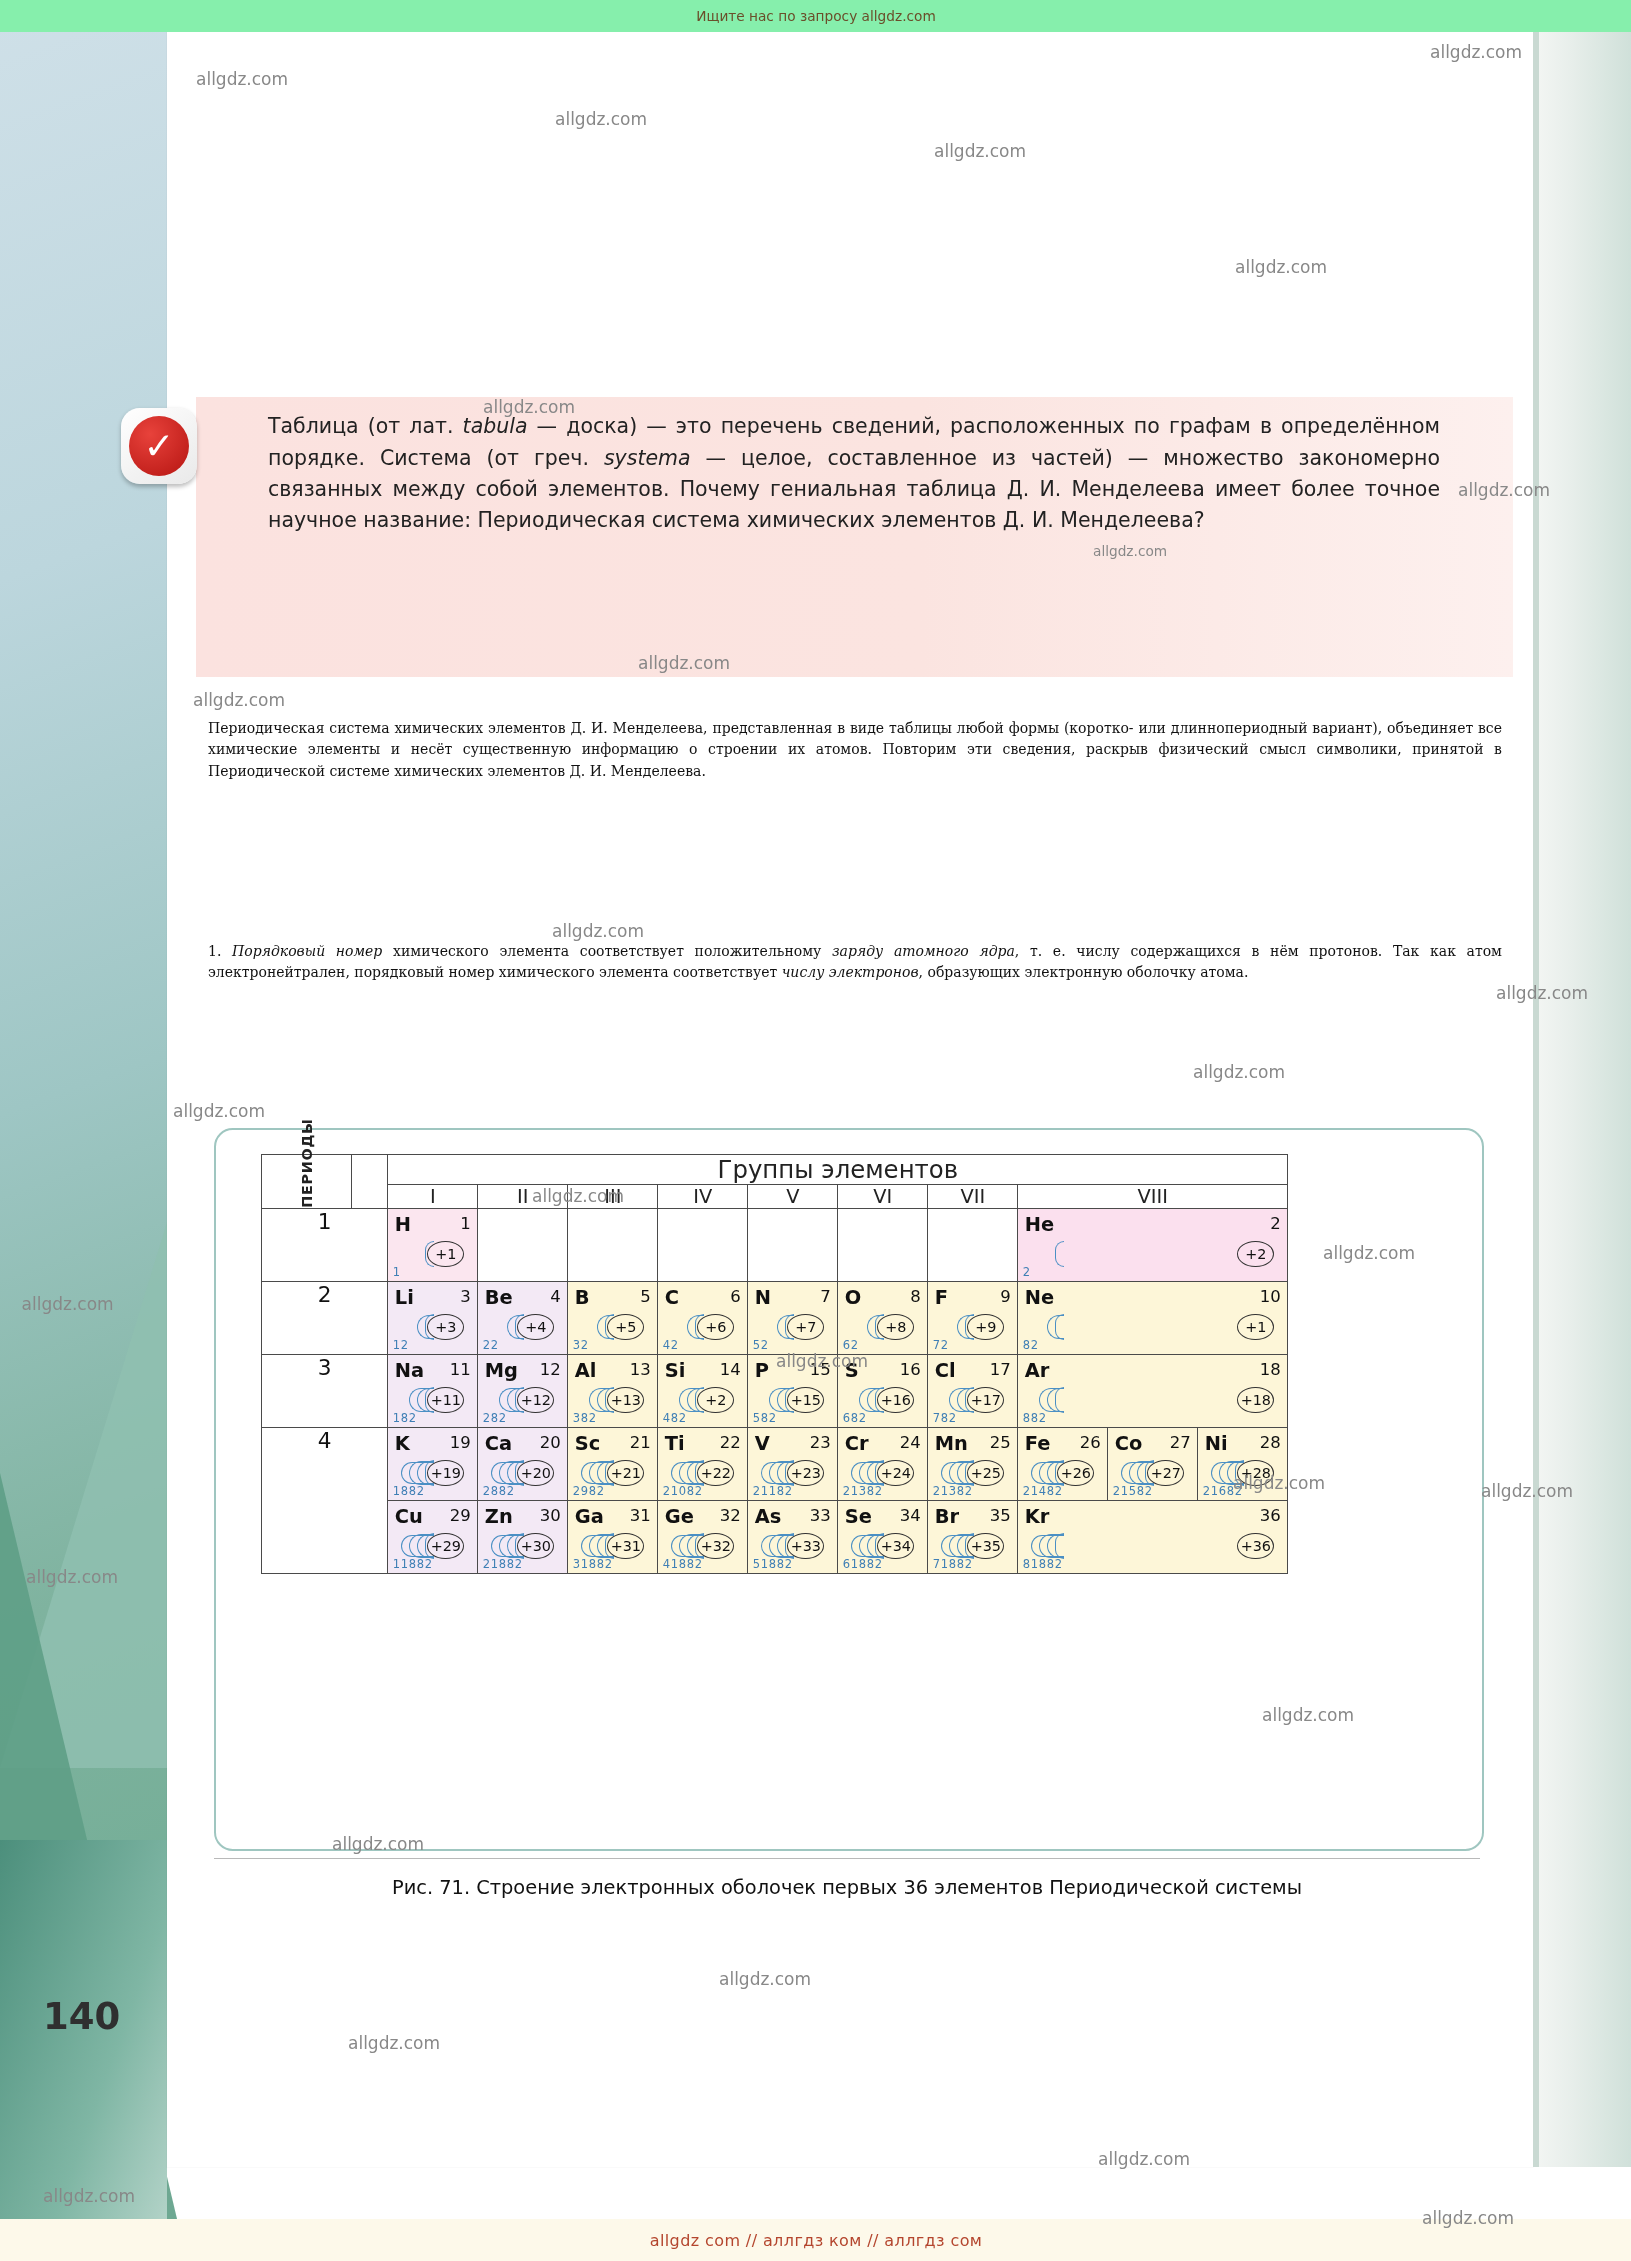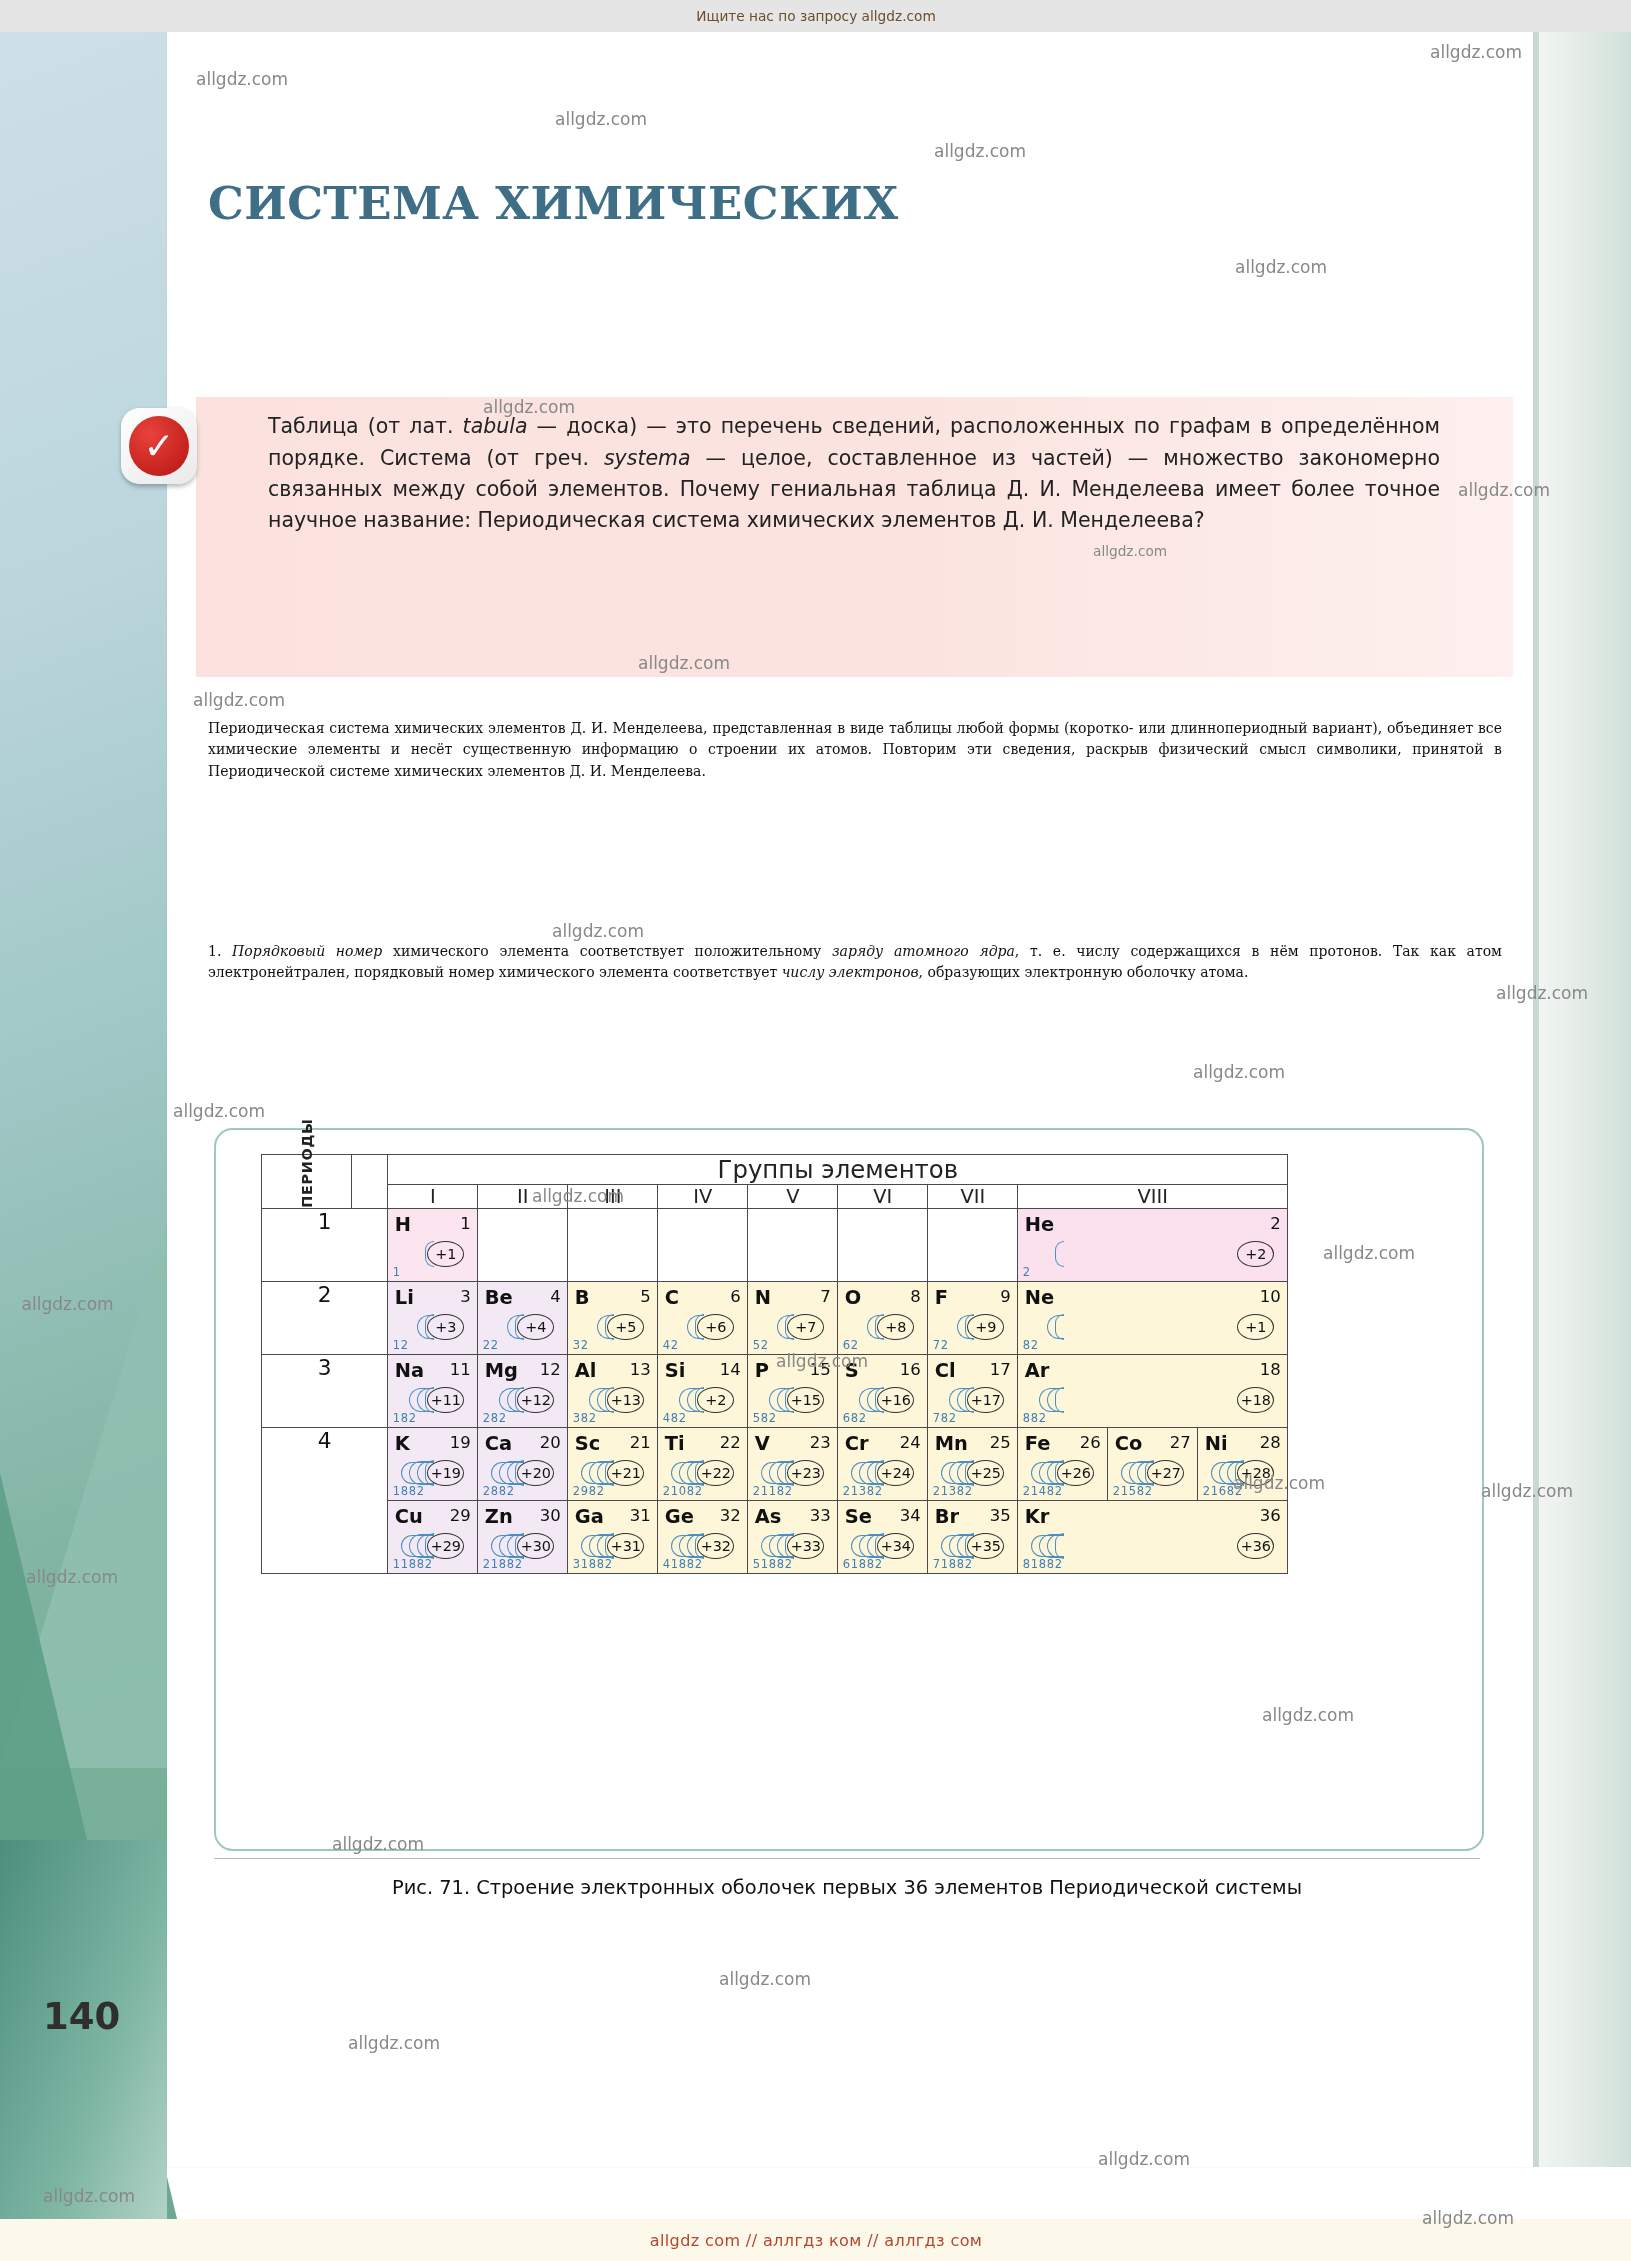--- a/index.html
+++ b/index.html
@@ -49,21 +49,21 @@
     background: linear-gradient(90deg,#f4f6f4 0%, #e7eeea 40%, #cfe0d9 100%);
   }
   #bg-right-line {
     right: 93px; top: 32px; width: 5.8px; height: 2135px;
     background: #c9d9d2;
   }
 
   
   #top-banner {
     position: absolute; left: 0; top: 0; width: 1632px; height: 32px;
-    background: #e5e5e5;
+    background: #86efac;
     display: flex; align-items: center; justify-content: center;
     font-family: "DejaVu Sans", sans-serif;
     font-size: 13.7px; color: #6a4e2a;
   }
   #bottom-banner {
     position: absolute; left: 0; bottom: 0; width: 1632px; height: 42px;
     background: #fdf9ea;
     display: flex; align-items: center; justify-content: center;
     font-family: "DejaVu Sans", sans-serif;
     font-size: 16px; color: #b4462e; letter-spacing: 0.4px;
@@ -263,21 +263,20 @@
 </div>
 
 <div id="top-banner">
   <span>Ищите нас по запросу allgdz.com</span>
 </div>
 <div id="bottom-banner">
   <span>allgdz com  //  аллгдз ком  //  аллгдз сом</span>
 </div>
 
 <h1 id="heading">
-  <span class="h-line">СИСТЕМА ХИМИЧЕСКИХ</span>
 </h1>
 
 <div id="callout">
   <div id="callout-text">Таблица (от лат. <i>tabula</i> — доска) — это перечень сведений, расположенных по графам в определённом порядке. Система (от греч. <i>systema</i> — целое, составленное из частей) — множество закономерно связанных между собой элементов. Почему гениальная таблица Д. И. Менделеева имеет более точное научное название: Периодическая система химических элементов Д. И. Менделеева?</div>
 </div>
 <div id="check-badge">
   <div id="check-circle">✓</div>
 </div>
 
 <p class="body-par" id="par1">Периодическая система химических элементов Д. И. Менделеева, представленная в виде таблицы любой формы (коротко- или длиннопериодный вариант), объединяет все химические элементы и несёт существенную информацию о строении их атомов. Повторим эти сведения, раскрыв физический смысл символики, принятой в Периодической системе химических элементов Д. И. Менделеева.</p>

